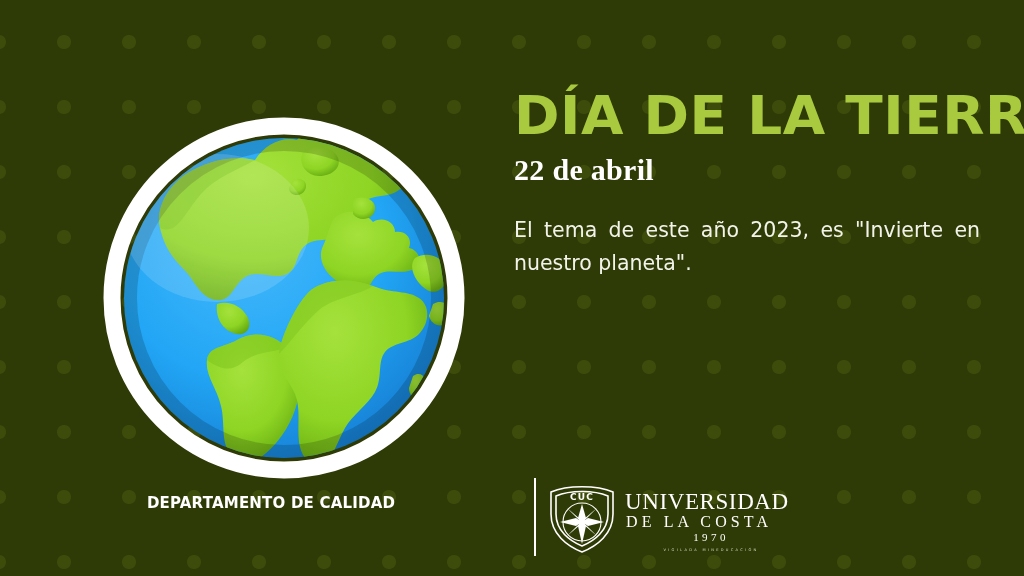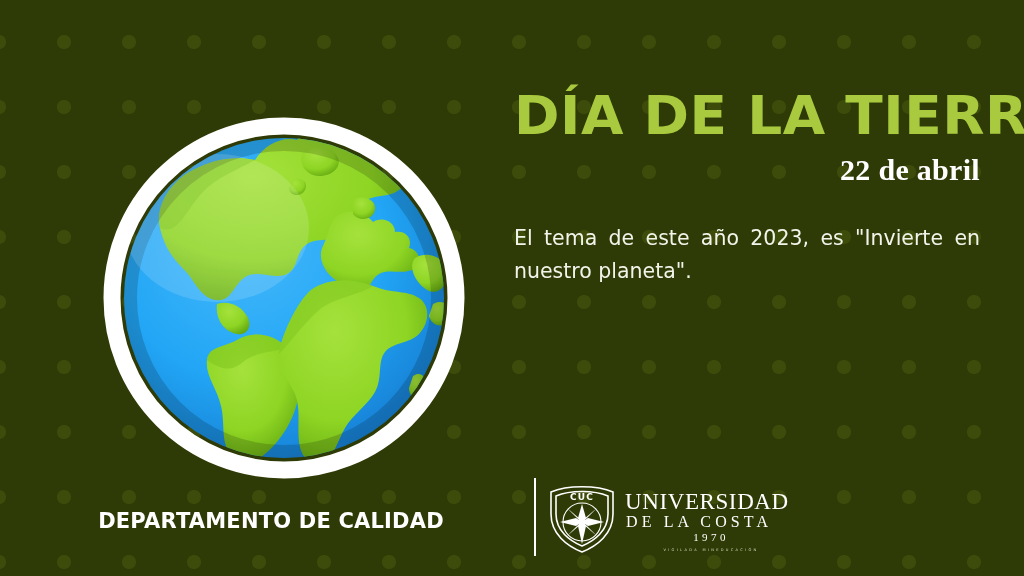--- a/index.html
+++ b/index.html
@@ -55,26 +55,25 @@
     transform-origin: left center;
   }
 
   #subtitle {
     margin: 10px 0 0 0;
     color: #ffffff;
     font-family: "Liberation Serif", "DejaVu Serif", serif;
     font-weight: 700;
     font-size: 30px;
     line-height: 1.1;
-    text-align: right;
     letter-spacing: 0.3px;
   }
 
   #body-copy {
-    margin: 36px 0 0 0;
+    margin: 28px 0 0 0;
     color: #f2f4ea;
     font-family: "DejaVu Sans", sans-serif;
     font-size: 20.5px;
     line-height: 1.62;
     text-align: justify;
     text-justify: inter-word;
   }
   #body-copy p { margin: 0; }
 
   
@@ -88,24 +87,23 @@
 
   #dept {
     position: absolute;
     left: 36px;
     top: 16px;
     width: 470px;
     text-align: center;
     color: #ffffff;
     font-family: "DejaVu Sans", sans-serif;
     font-weight: 700;
-    font-size: 21px;
+    font-size: 15px;
     line-height: 1.55;
     letter-spacing: 0.2px;
-    margin-top: 13px;
   }
 
   #divider {
     position: absolute;
     left: 534px;
     top: 2px;
     width: 2px;
     height: 78px;
     background: #ffffff;
   }

